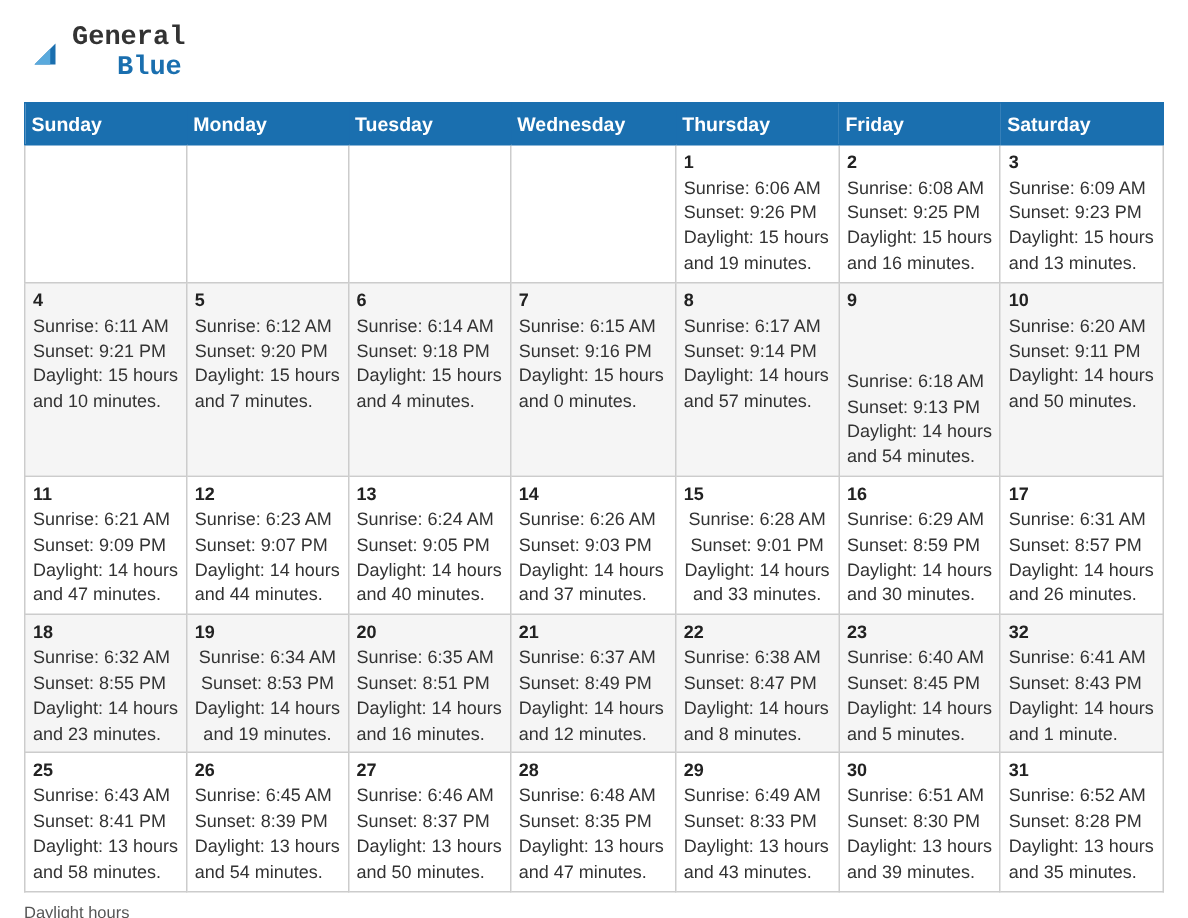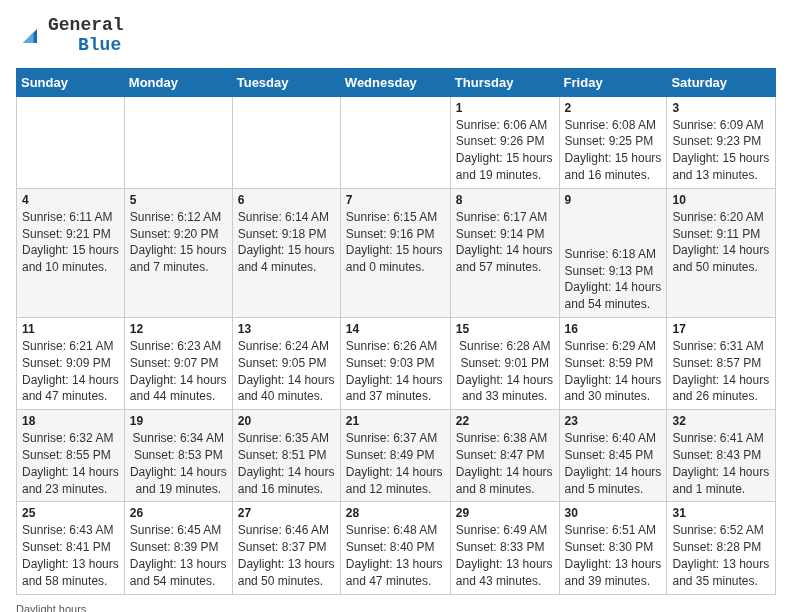--- a/index.html
+++ b/index.html
@@ -318,21 +318,21 @@
         <td>
           <div class="day-num">27</div>
           <div class="day-info" style="white-space: pre-line;">Sunrise: 6:46 AM
 Sunset: 8:37 PM
 Daylight: 13 hours
 and 50 minutes.</div>
         </td>
         <td>
           <div class="day-num">28</div>
           <div class="day-info" style="white-space: pre-line;">Sunrise: 6:48 AM
-Sunset: 8:40 PM
+Sunset: 8:35 PM
 Daylight: 13 hours
 and 47 minutes.</div>
         </td>
         <td>
           <div class="day-num">29</div>
           <div class="day-info" style="white-space: pre-line;">Sunrise: 6:49 AM
 Sunset: 8:33 PM
 Daylight: 13 hours
 and 43 minutes.</div>
         </td>

